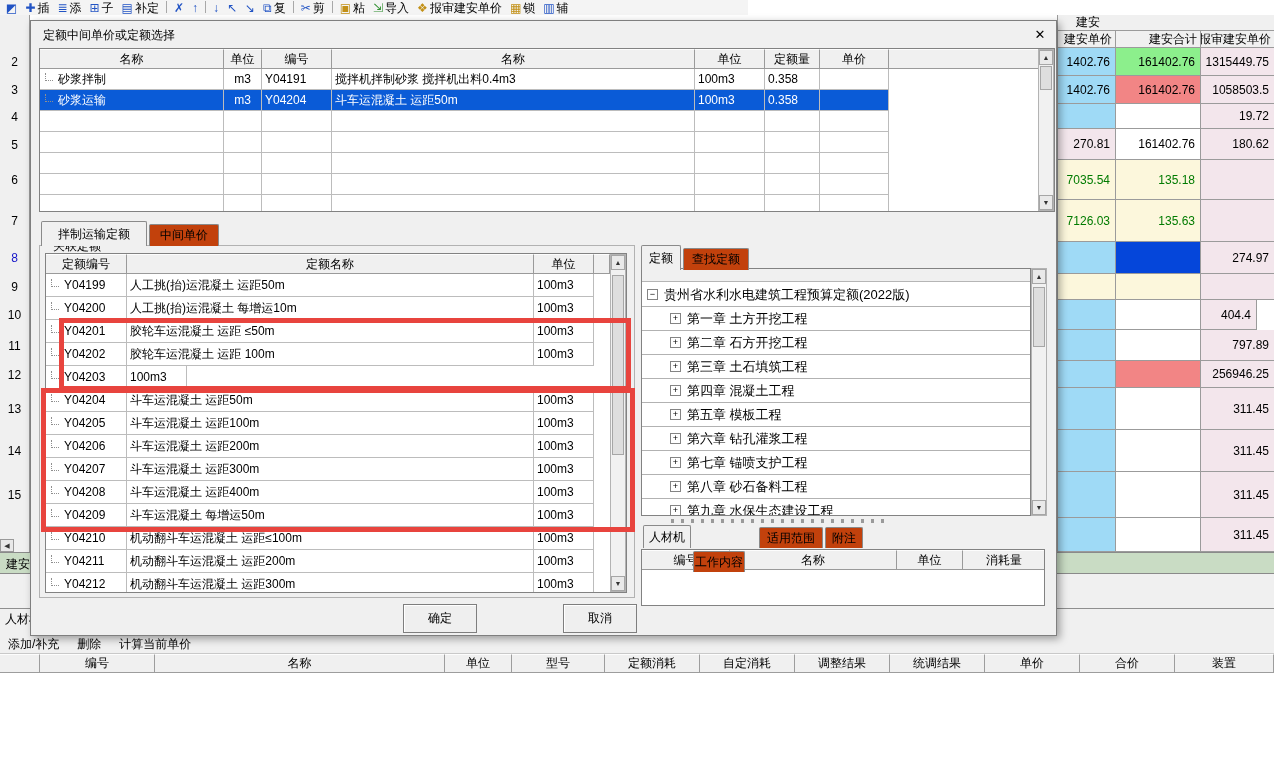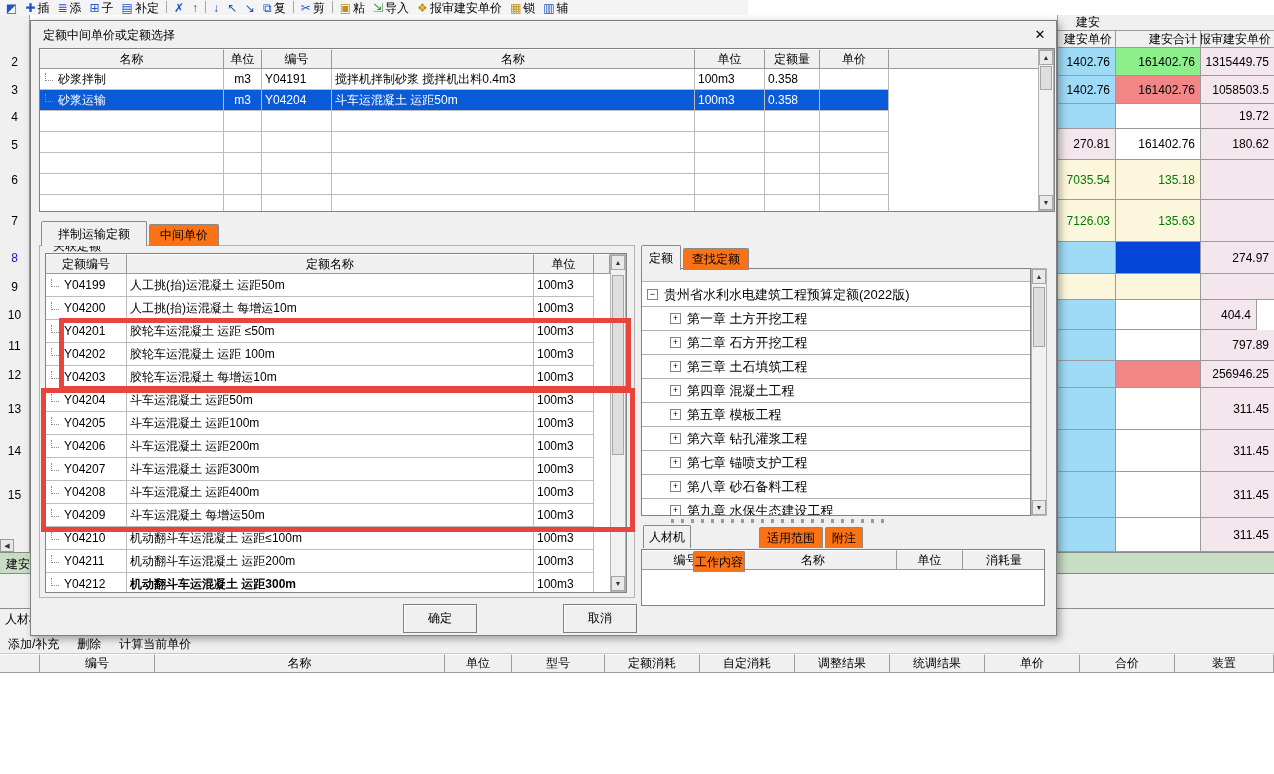--- a/index.html
+++ b/index.html
@@ -53,21 +53,21 @@
   .dc.center{justify-content:center}
   .dc.filler{border-right:none;border-bottom:none;background:#fff}
   .trow.sel .dc{background:var(--selection);color:#fff}
   .trow.sel .dc.filler{background:#fff;color:#000}
   .tick{flex:none;width:8px;height:8px;border-left:1px dotted #8f8f8f;border-bottom:1px dotted #8f8f8f;margin:0 5px 4px 2px}
 
   #groupbox{position:absolute;left:8px;top:224px;width:596px;height:353px;border:1px solid #b2b2b2}
   #group-label{position:absolute;left:18px;top:217px;background:#f0f0f0;padding:0 4px}
 
   .tab{position:absolute;background:#f0f0f0;border:1px solid #8a8a8a;border-bottom:none;display:flex;align-items:center;justify-content:center;border-radius:2px 2px 0 0;z-index:3}
-  .tab.inactive{background:#f97316;z-index:2}
+  .tab.inactive{background:#c2410c;z-index:2}
 
   .redrect{position:absolute;border:5px solid var(--red-annotation);z-index:30;pointer-events:none}
 
   #tree-box{position:absolute;left:610px;top:247px;width:390px;height:248px;background:#fff;border:1px solid #828282;overflow:hidden}
   #tree-strip{position:absolute;left:0;top:0;width:100%;height:13px;background:#f0f0f0;border-bottom:1px solid #b5b5b5}
   .tree-row{position:absolute;left:0;width:100%;height:24px;border-bottom:1px solid #b2b2b2;display:flex;align-items:center;background:#fff;font-size:13px;white-space:nowrap;overflow:hidden}
   .tbox{flex:none;width:11px;height:11px;border:1px solid #848484;display:flex;align-items:center;justify-content:center;font-size:9px;line-height:9px;background:#fff;margin-right:6px}
   .tree-root .tbox{margin-left:5px}
   .tree-child .tbox{margin-left:28px}
 
@@ -440,21 +440,20 @@
           </span>
           <span class="dc" style="width: 407px;">胶轮车运混凝土  运距 100m</span>
           <span class="dc" style="width: 60px;">100m3</span>
           <span class="dc filler" style="width: 16px;"></span>
         </div>
         <div class="trow" style="top: 112px; height: 23px;">
           <span class="dc" style="width: 81px;">
             <span class="tick"></span>
             <span>Y04203</span>
           </span>
-          <span class="dc" style="width: 407px;">胶轮车运混凝土  每增运10m</span>
           <span class="dc" style="width: 60px;">100m3</span>
           <span class="dc filler" style="width: 16px;"></span>
         </div>
         <div class="trow" style="top: 135px; height: 23px;">
           <span class="dc" style="width: 81px;">
             <span class="tick"></span>
             <span>Y04204</span>
           </span>
           <span class="dc" style="width: 407px;">斗车运混凝土  运距50m</span>
           <span class="dc" style="width: 60px;">100m3</span>
@@ -521,21 +520,21 @@
           </span>
           <span class="dc" style="width: 407px;">机动翻斗车运混凝土  运距200m</span>
           <span class="dc" style="width: 60px;">100m3</span>
           <span class="dc filler" style="width: 16px;"></span>
         </div>
         <div class="trow" style="top: 319px; height: 23px;">
           <span class="dc" style="width: 81px;">
             <span class="tick"></span>
             <span>Y04212</span>
           </span>
-          <span class="dc" style="width: 407px; font-weight: bold;">机动翻斗车运混凝土  运距300m</span>
+          <span class="dc" style="width: 407px;">机动翻斗车运混凝土  运距300m</span>
           <span class="dc" style="width: 60px;">100m3</span>
           <span class="dc filler" style="width: 16px;"></span>
         </div>
         <div class="sb" style="right: 0px; top: 0px; width: 16px; height: 338px;">
           <div class="ar" style="top: 0px;">▲</div>
           <div class="ar" style="bottom: 0px;">▼</div>
           <div class="thumb" style="top: 20px; height: 180px;"></div>
         </div>
       </div>
 

